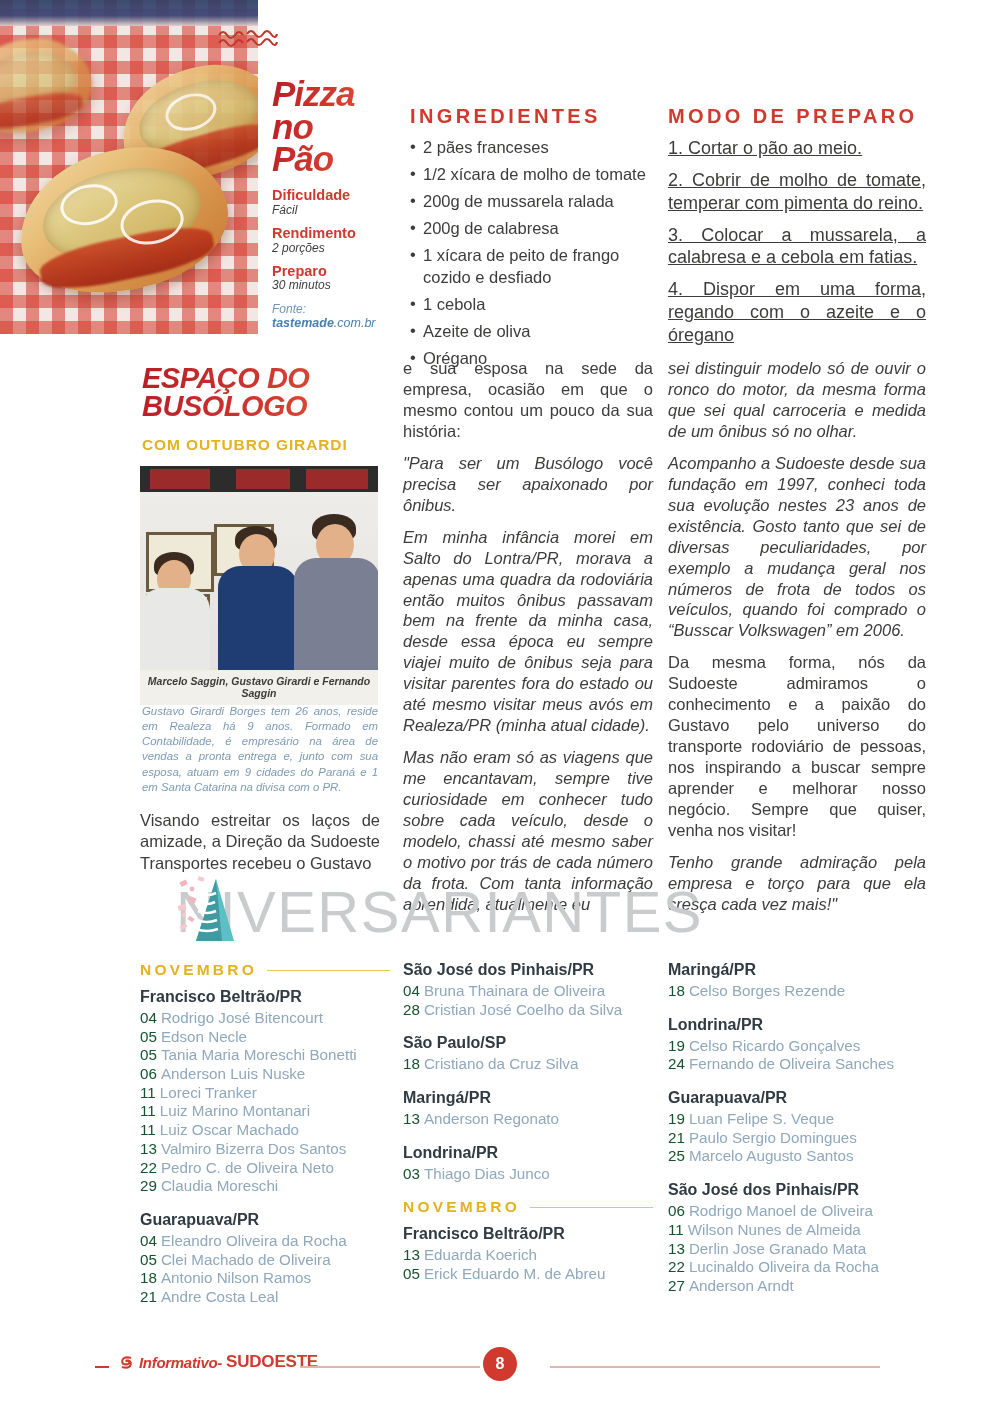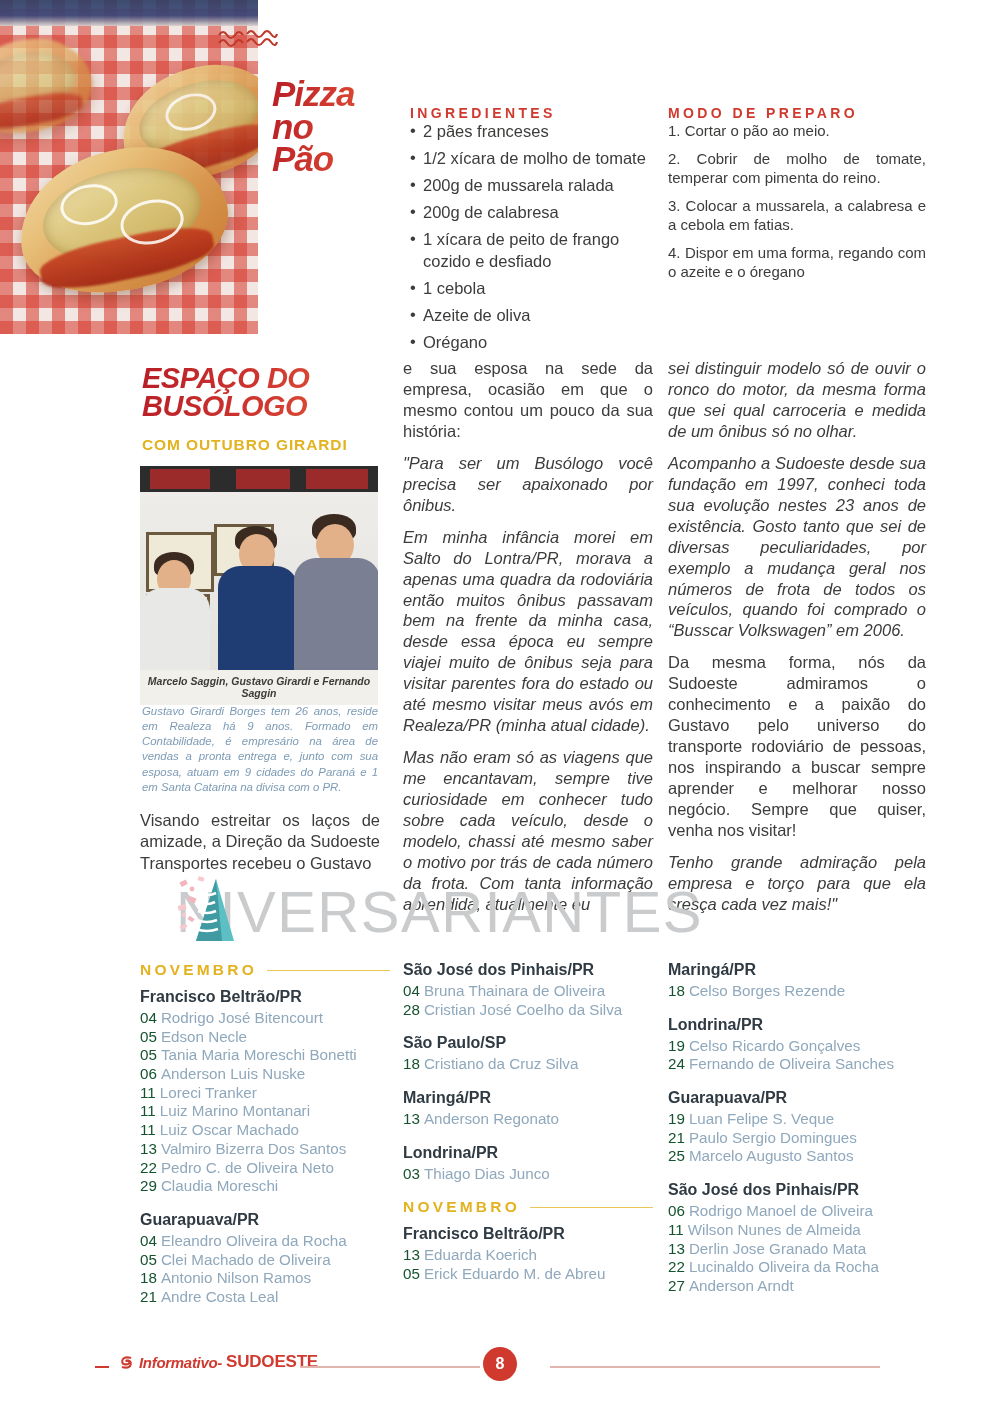--- a/index.html
+++ b/index.html
@@ -72,32 +72,34 @@
     color:#d0392e;font-weight:bold;font-size:14.5px;line-height:1.08;
   }
   .meta-value{
     color:#3c3c3b;font-style:italic;font-size:12px;line-height:1.1;margin-bottom:9px;
   }
   .source-label{color:#6f93b5;font-style:italic;font-size:12px;margin-top:4px;}
   .source-value{font-size:12.5px;font-style:italic;color:#4a7fae;}
   .source-value b{font-weight:bold;}
 
   .col-head{
-    color:#d0392e;font-weight:bold;font-size:14px;letter-spacing:3.4px;
+    color:#d0392e;font-weight:bold;font-size:20px;letter-spacing:3.4px;
+    margin-bottom:9px;
   }
   .ingredients{position:absolute;left:410px;top:105px;width:245px;}
   .prepare{position:absolute;left:668px;top:105px;width:258px;}
   .ing-item{
     font-size:16.5px;line-height:1.33;margin-bottom:5px;color:#3c3c3b;
     padding-left:13px;position:relative;
   }
   .ing-item:before{content:"•";position:absolute;left:0;top:-1px;}
   .step{
-    font-size:15px;line-height:1.27;margin-bottom:9px;color:#3c3c3b;
+    font-size:18px;line-height:1.27;margin-bottom:9px;color:#3c3c3b;
     text-align:justify;
+    text-decoration:underline;
   }
 
   
   .busologo{position:relative;margin-top:8px;height:525px;}
   .bs-title{
     position:absolute;left:142px;top:16px;width:240px;
     font-style:italic;font-weight:bold;font-size:29px;line-height:.97;
     letter-spacing:-.5px;
     background:linear-gradient(100deg,#b81e26 0%,#cf3630 50%,#e8603a 100%);
     -webkit-background-clip:text;background-clip:text;color:transparent;
@@ -222,20 +224,30 @@
       <path d="M29 8 q4 -6 8 0 t8 0 t8 0 t6 0" fill="none" stroke="#c0392b" stroke-width="2.2"></path>
       <path d="M29 16 q4 -6 8 0 t8 0 t8 0 t6 0" fill="none" stroke="#c0392b" stroke-width="2.2"></path>
     </svg>
 
     <div class="recipe-title">
       <div>Pizza</div>
       <div>no</div>
       <div>Pão</div>
     </div>
 
+    <div class="meta">
+      <div class="meta-label">Dificuldade</div>
+      <div class="meta-value">Fácil</div>
+      <div class="meta-label">Rendimento</div>
+      <div class="meta-value">2 porções</div>
+      <div class="meta-label">Preparo</div>
+      <div class="meta-value">30 minutos</div>
+      <div class="source-label">Fonte:</div>
+      <div class="source-value"><b>tastemade</b><span>.com.br</span></div>
+    </div>
 
     <div class="ingredients">
       <div class="col-head">INGREDIENTES</div>
       <div id="ing-list">
           <div class="ing-item">2 pães franceses</div>
           <div class="ing-item">1/2 xícara de molho de tomate</div>
           <div class="ing-item">200g de mussarela ralada</div>
           <div class="ing-item">200g de calabresa</div>
           <div class="ing-item">1 xícara de peito de frango cozido e desfiado</div>
           <div class="ing-item">1 cebola</div>

